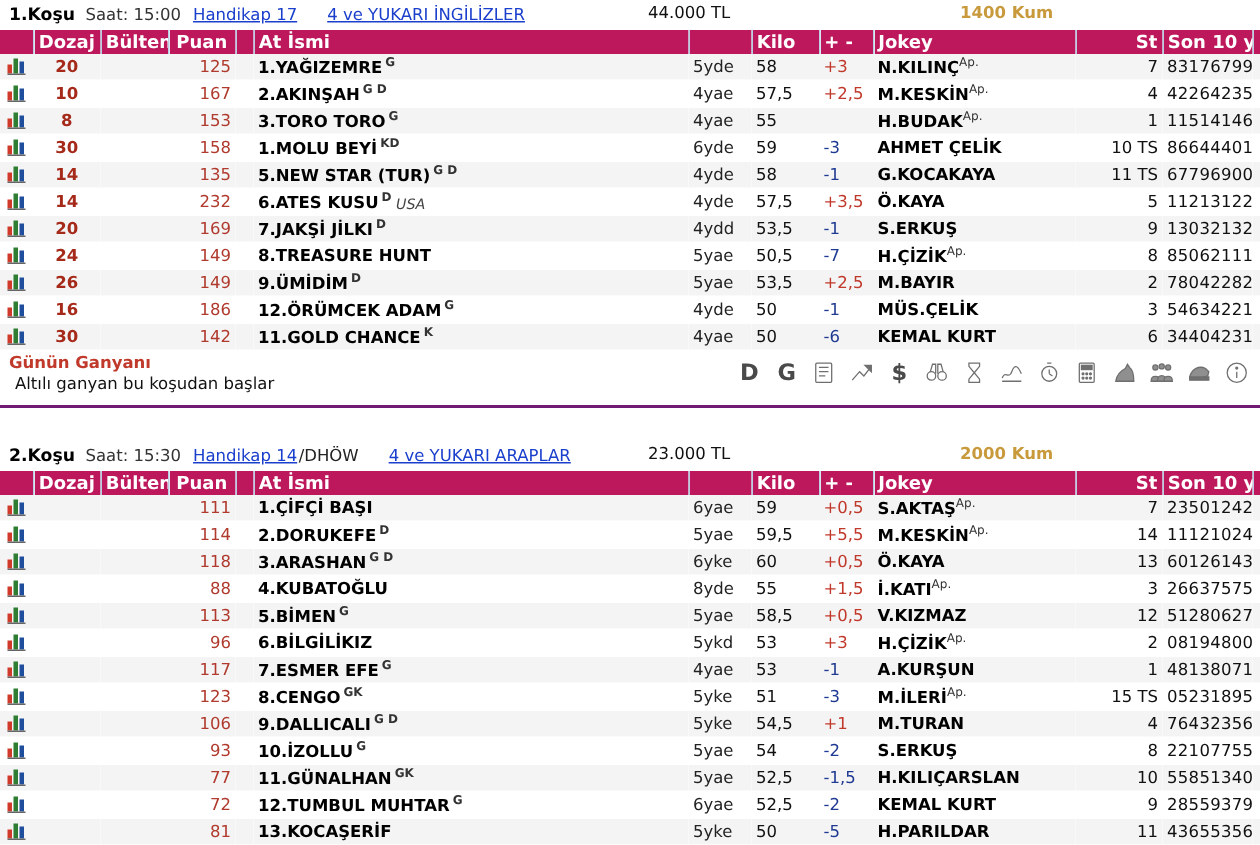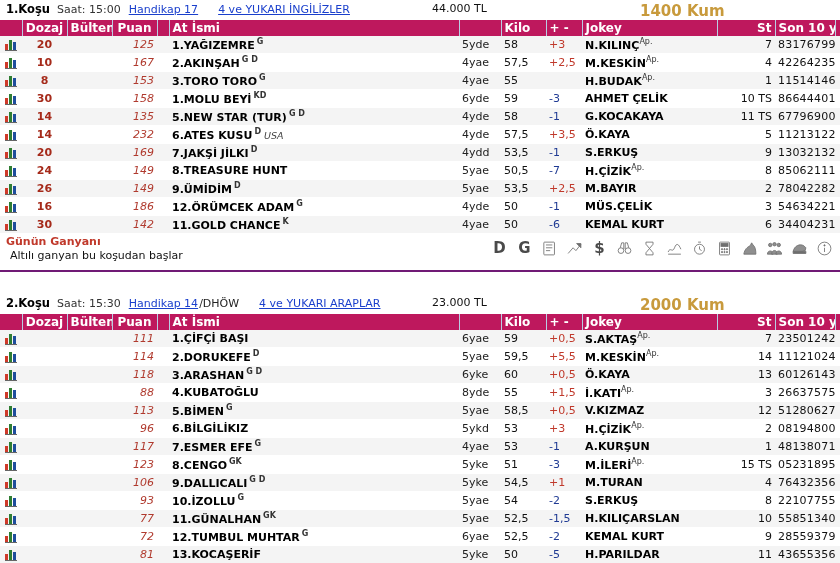--- a/index.html
+++ b/index.html
@@ -59,21 +59,21 @@
     position: absolute;
     left: 432px;
     color: #111;
     font-size: 11px;
   }
   .race-dist {
     position: absolute;
     left: 640px;
     color: #c89a3c;
     font-weight: bold;
-    font-size: 15px;
+    font-size: 11px;
   }
 
   
   table.rt {
     border-collapse: collapse;
     width: 840px;
     table-layout: fixed;
   }
   table.rt th {
     background: #be185d;
@@ -97,21 +97,21 @@
     overflow: hidden;
     border-bottom: 1px solid #ffffff;
   }
   table.rt tr.row-odd td { background: #f4f4f4; }
   table.rt tr.row-even td { background: #ffffff; }
 
   .c { text-align: center; }
   .r { text-align: right; }
 
   .num-red { color: #a52a1a; font-weight: bold; }
-  .puan { color: #b03a2e; font-style: italic; }
+  .puan { color: #b03a2e; }
   .horse {
     font-weight: bold;
     color: #000;
     font-size: 11px;
   }
   .sup {
     font-size: 8px;
     vertical-align: super;
     font-weight: bold;
     color: #333;

